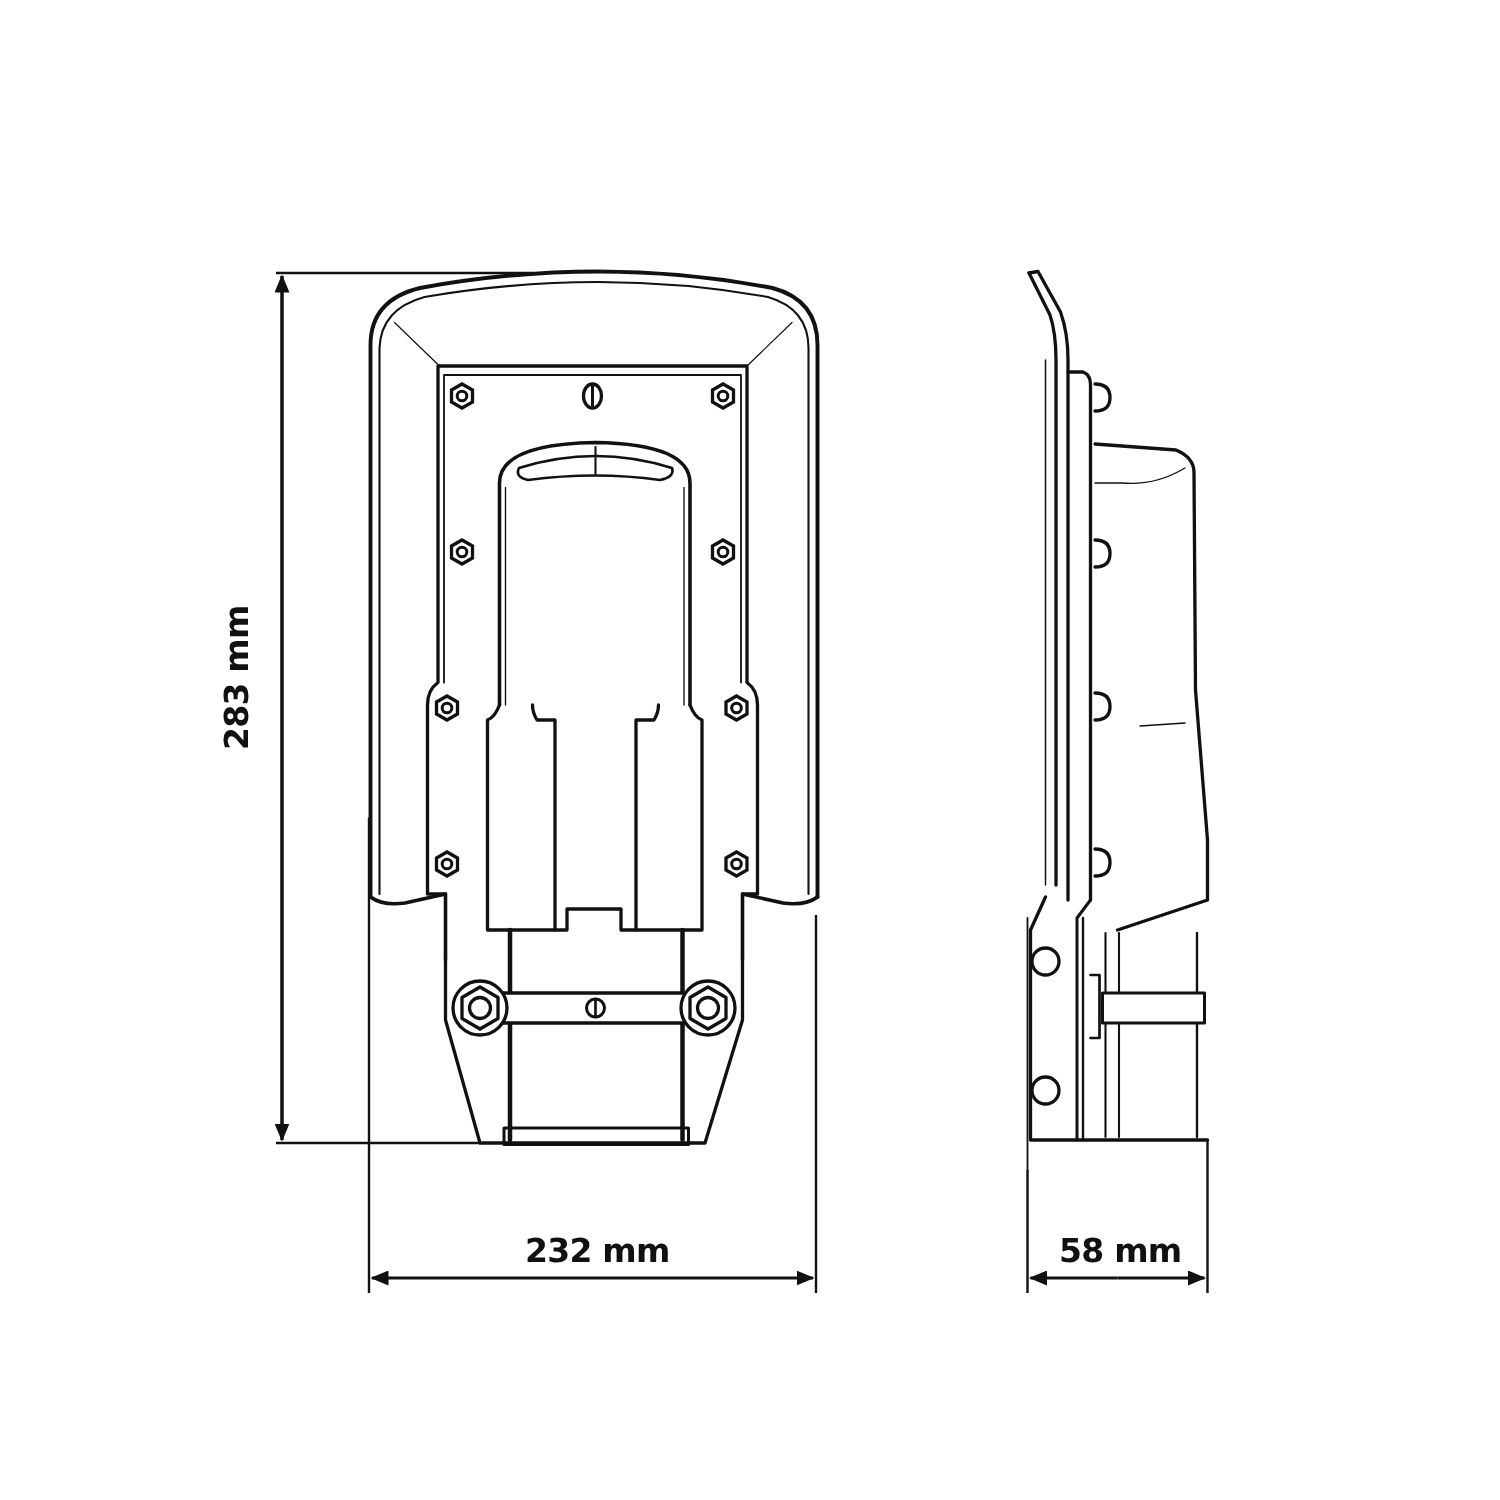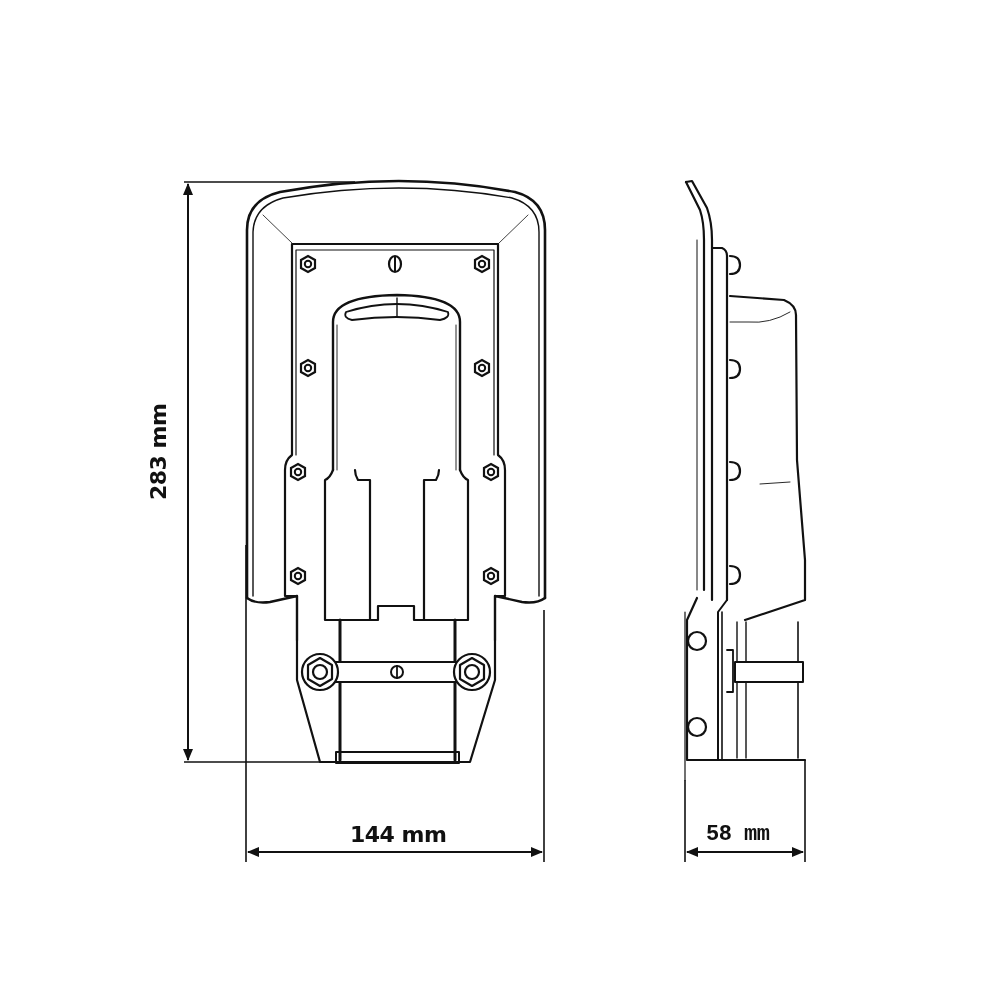--- a/index.html
+++ b/index.html
@@ -1,20 +1,20 @@
 <!DOCTYPE html>
 <html><head>
 <meta charset="utf-8">
 <style>
   html,body{margin:0;padding:0;background:#fff;}
   body{width:1000px;height:1000px;position:relative;overflow:hidden;font-family:"DejaVu Sans",sans-serif;}
   svg{position:absolute;left:0;top:0;}
   .dim-label{position:absolute;font-family:"DejaVu Sans",sans-serif;font-weight:bold;font-size:22px;color:#111;white-space:nowrap;letter-spacing:-0.5px;}
   #lbl-w{left:350px;top:822px;}
-  #lbl-d{left:706px;top:822px;font-family:Liberation Mono, monospace;}
+  #lbl-d{left:706px;top:822px;}
   #lbl-h{left:146px;top:400px;transform-origin:0 0;transform:translate(0,0) rotate(-90deg);top:500px;}
 </style>
 </head>
 <body>
 
 <svg width="1000" height="1000" viewBox="0 0 1000 1000">
   <defs>
     <marker id="arr" markerWidth="12" markerHeight="10" refX="11" refY="5" orient="auto" markerUnits="userSpaceOnUse">
       <path d="M0,0 L12,5 L0,10 Z" fill="#111"></path>
     </marker>
@@ -128,14 +128,14 @@
     <line x1="390" y1="852" x2="542" y2="852" stroke-width="2" marker-end="url(#arr)"></line>
 
     <line x1="685" y1="780" x2="685" y2="862" stroke-width="1.6"></line>
     <line x1="805" y1="760" x2="805" y2="862" stroke-width="1.6"></line>
     <line x1="745" y1="852" x2="687" y2="852" stroke-width="2" marker-end="url(#arr)"></line>
     <line x1="745" y1="852" x2="803" y2="852" stroke-width="2" marker-end="url(#arr)"></line>
   </g>
 </svg>
 
 <div id="lbl-h" class="dim-label">283 mm</div>
-<div id="lbl-w" class="dim-label">144 mm</div>
+<div id="lbl-w" class="dim-label">232 mm</div>
 <div id="lbl-d" class="dim-label">58 mm</div>
 
 </body></html>

